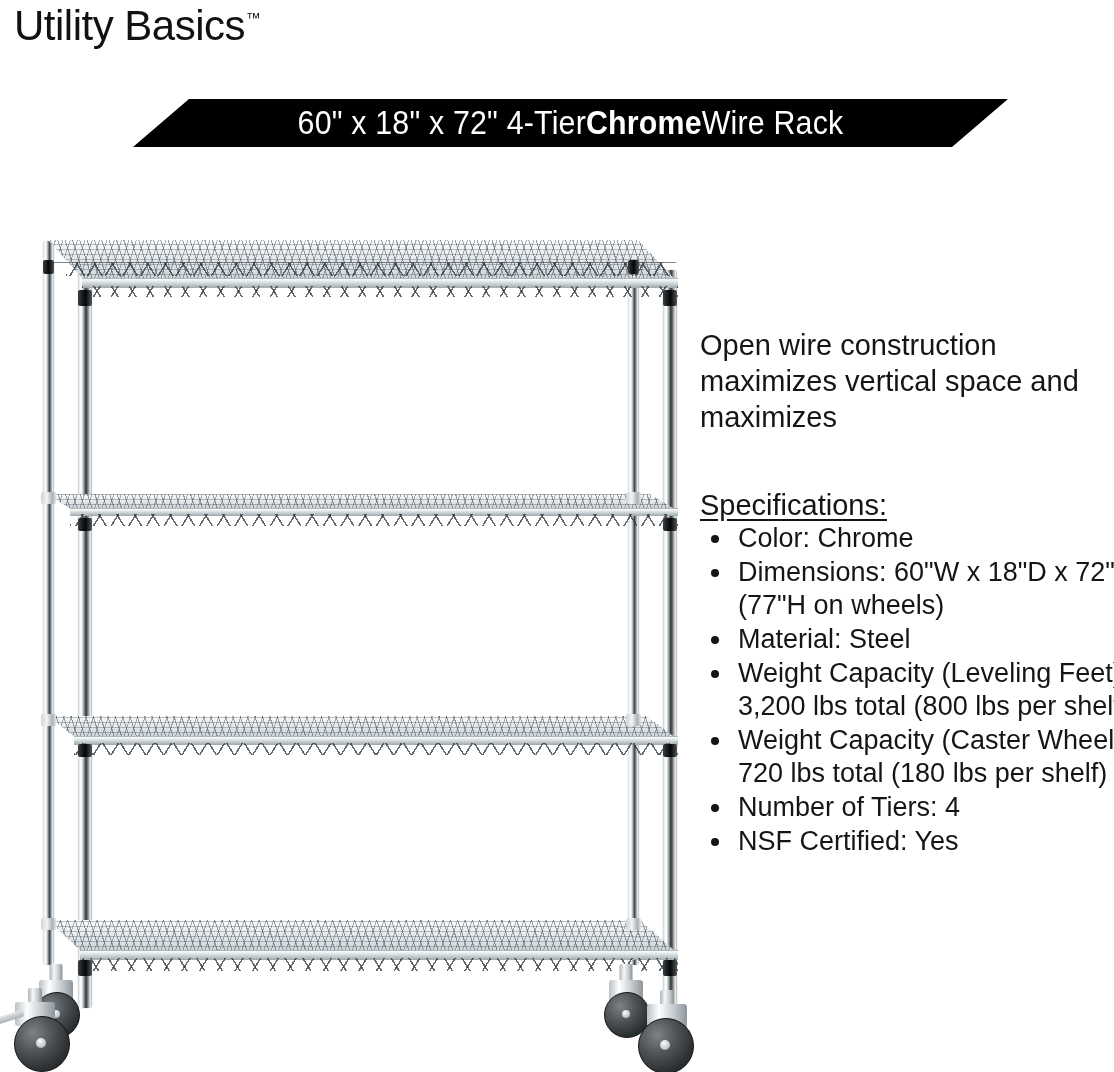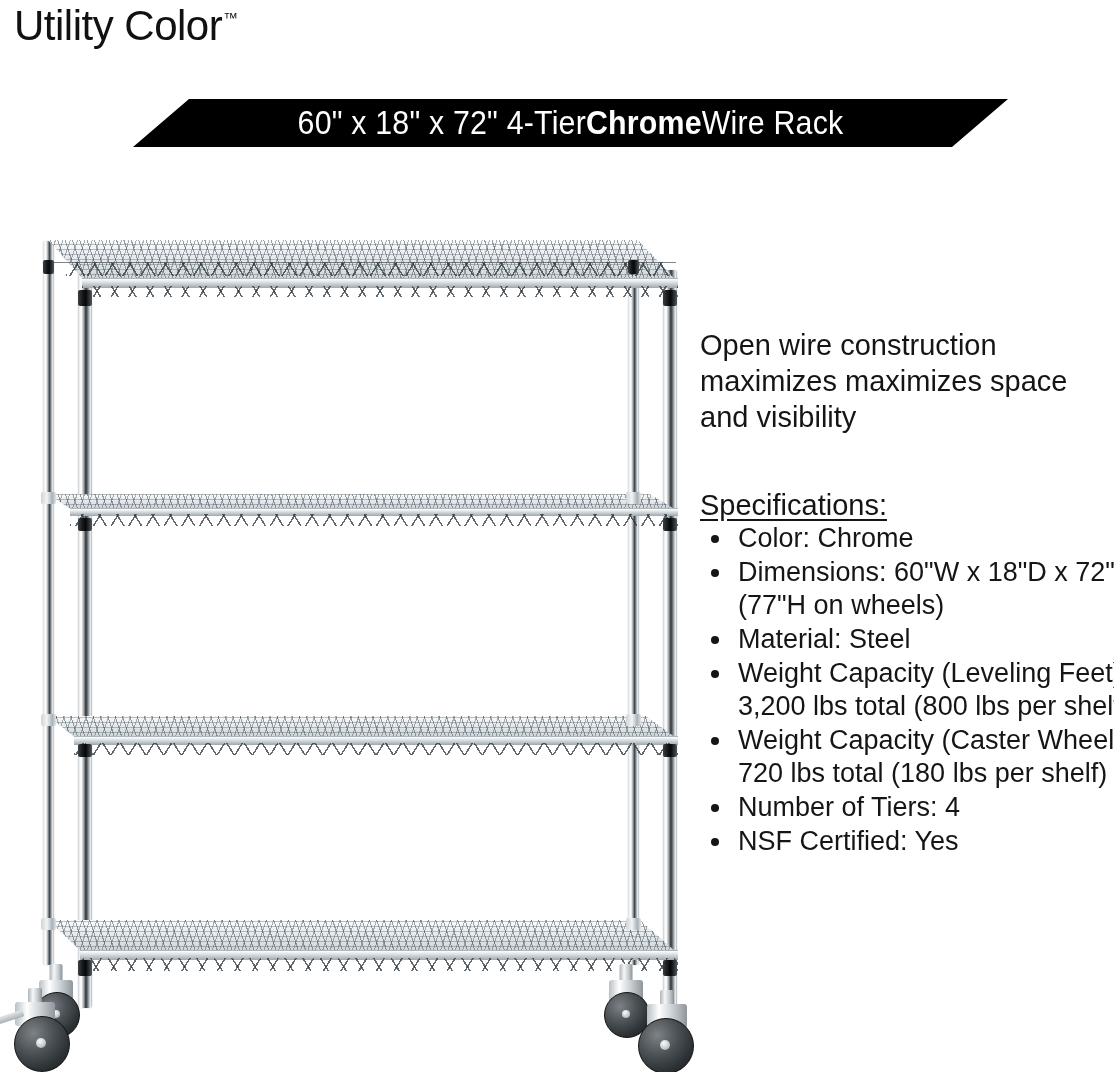--- a/index.html
+++ b/index.html
@@ -77,21 +77,21 @@
         background:radial-gradient(circle at 34% 30%, #7c8286 0%, #4c5256 38%, #2c3134 70%, #171a1c 100%);
         border:1px solid #111;}
   .caster .hub{position:absolute;border-radius:50%;
         background:radial-gradient(circle at 38% 32%,#fafbfb,#c3c9cd 60%,#8e959a);}
   .caster .brake{position:absolute;background:linear-gradient(180deg,#e6e9eb,#a8afb4);
         border-radius:2px;transform:rotate(-18deg);}
 </style>
 </head>
 <body>
 
-<div id="brand"><span>Utility Color</span><span class="tm">™</span></div>
+<div id="brand"><span>Utility Basics</span><span class="tm">™</span></div>
 
 <div id="banner"></div>
 <div id="banner-text">
     <span>60" x 18" x 72" 4-Tier </span>
     <b>Chrome</b>
     <span> Wire Rack</span>
   </div>
 
 <div id="rack">
 
@@ -189,21 +189,21 @@
   </div>
 
   <div class="caster" style="left:630px;top:762px;width:80px;height:84px;">
     <div class="stem" style="left:46%;top:0;width:14px;height:18px;"></div>
     <div class="fork" style="left:46%;top:14px;width:40px;height:24px;"></div>
     <div class="wheel" style="left:8px;top:28px;width:54px;height:54px;"></div>
     <div class="hub" style="left:30px;top:50px;width:10px;height:10px;"></div>
   </div>
 </div>
 
-<div id="headline">Open wire construction maximizes maximizes space and visibility</div>
+<div id="headline">Open wire construction maximizes vertical space and maximizes</div>
 <div id="spec-head">Specifications:</div>
 <ul id="spec-list">
   <li>Color: Chrome</li>
   <li>Dimensions: 60"W x 18"D x 72"H (77"H on wheels)</li>
   <li>Material: Steel</li>
   <li>Weight Capacity (Leveling Feet): 3,200 lbs total (800 lbs per shelf)</li>
   <li>Weight Capacity (Caster Wheels): 720 lbs total (180 lbs per shelf)</li>
   <li>Number of Tiers: 4</li>
   <li>NSF Certified: Yes</li>
 </ul>

